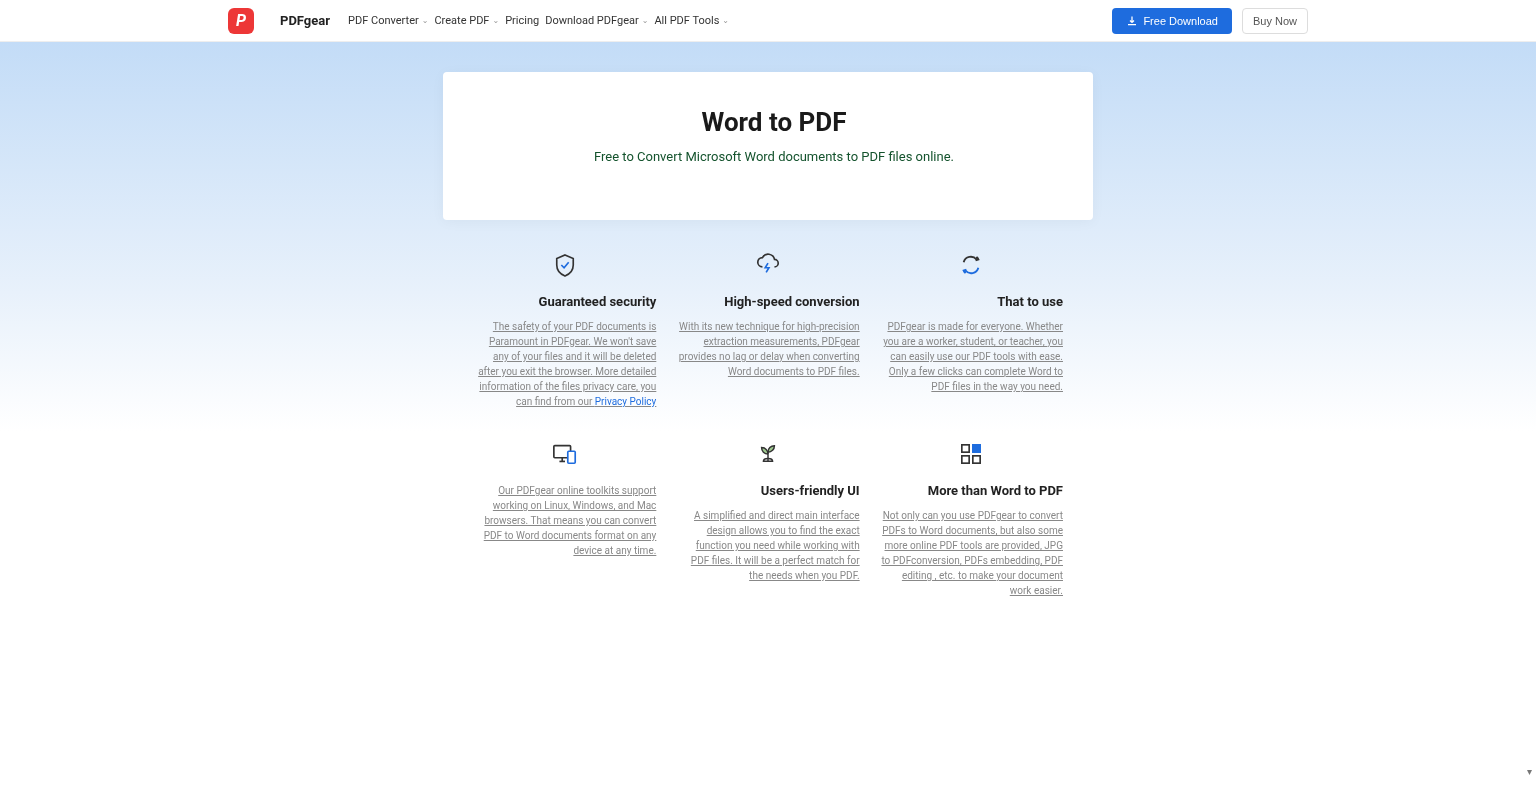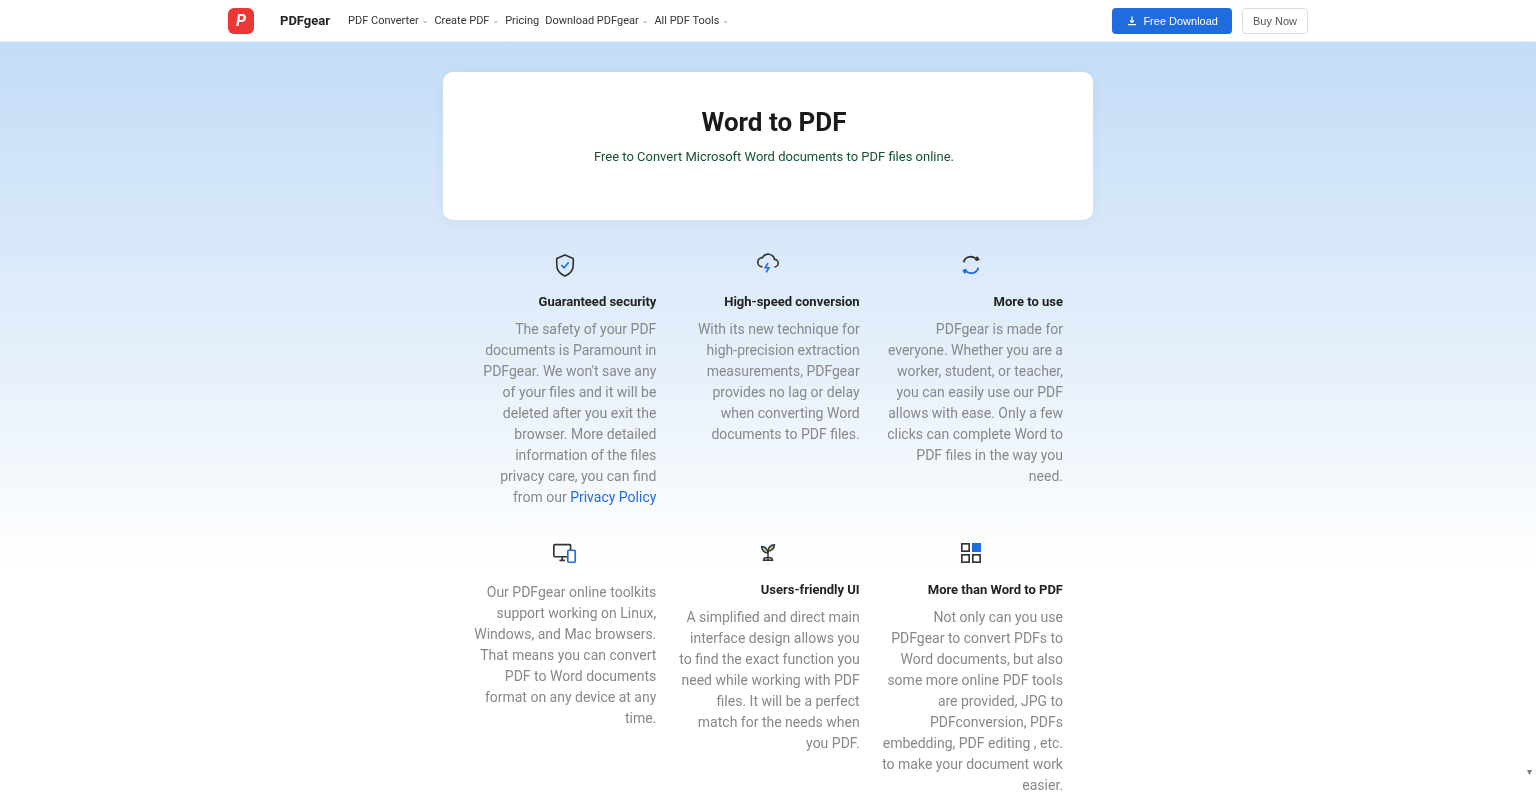--- a/index.html
+++ b/index.html
@@ -12,35 +12,35 @@
   .logo-box { width: 26px; height: 26px; background: #ed3737; border-radius: 6px; display: flex; align-items: center; justify-content: center; color: #fff; font-weight: 700; font-size: 16px; font-style: italic; }
   .logo-text { font-weight: 700; font-size: 13px; color: #222; padding-left: 20px; }
   .nav { display: flex; align-items: center; gap: 6px; }
   .nav-item { font-size: 11px; color: #333; cursor: pointer; display: flex; align-items: center; gap: 3px; }
   .chev { font-size: 8px; color: #999; }
   .header-right { display: flex; align-items: center; gap: 10px; }
   .btn-primary { background: #1e6cde; color: #fff; border: none; border-radius: 4px; padding: 7px 14px; font-size: 11px; cursor: pointer; display: flex; align-items: center; gap: 5px; }
   .btn-secondary { background: #fff; border: 1px solid #ddd; border-radius: 4px; padding: 6px 10px; font-size: 11px; color: #555; cursor: pointer; }
   
   .hero-bg { background: linear-gradient(180deg, #c3dcf7 0%, #e8f1fb 45%, #ffffff 70%); padding: 30px 0 0 0; min-height: 380px; }
-  .card { background: #fff; border-radius: 10px; max-width: 650px; margin: 0 auto; padding: 35px 30px 30px 42px; box-shadow: 0 2px 14px rgba(0,0,0,0.04); }
+  .card { background: #fff; border-radius: 4px; max-width: 650px; margin: 0 auto; padding: 35px 30px 30px 42px; box-shadow: 0 2px 14px rgba(0,0,0,0.04); }
   .page-title { text-align: center; font-size: 26px; font-weight: 700; color: #1a1a1a; margin-bottom: 12px; }
   .page-sub { text-align: center; font-size: 13px; color: #14532d; margin-bottom: 26px; }
   
   .dropzone-outer { border: 1px dashed #5a8dd8; border-radius: 4px; padding: 12px; }
   .dropzone-inner { background: #c8dbf2; border-radius: 2px; padding: 28px 20px 30px 20px; display: flex; flex-direction: column; align-items: center; }
   .upload-icon-wrap { margin-bottom: 18px; }
   .drop-text { font-size: 13px; color: #333; margin-bottom: 18px; }
   .choose-btn { background: #1e6cde; color: #fff; border: none; border-radius: 2px; padding: 12px 40px; font-size: 14px; font-weight: 600; cursor: pointer; }
   
   .features { max-width: 650px; margin: 30px auto 0 auto; display: grid; grid-template-columns: repeat(3, 1fr); gap: 30px 20px; padding: 0 30px; }
   .feature { text-align: right; }
   .feature-icon { height: 30px; display: flex; align-items: center; justify-content: center; margin-bottom: 14px; }
   .feature-title { font-size: 13px; font-weight: 700; color: #222; margin-bottom: 10px; }
-  .feature-desc { font-size: 14px; color: #888; line-height: 1.5; }
+  .feature-desc { font-size: 10px; color: #888; line-height: 1.5; text-decoration: underline; }
   .feature-desc a { color: #1e6cde; text-decoration: none; }
   
   .scroll-indicator { position: fixed; right: 4px; bottom: 20px; font-size: 10px; color: #777; }
 </style>
 </head>
 <body>
 
 <div class="header">
   <div class="header-inner">
     <div class="header-left">
@@ -116,22 +116,22 @@
 
     <div class="feature">
       <div class="feature-icon">
         <svg width="22" height="22" viewBox="0 0 24 24" fill="none" stroke-width="2">
             <path d="M4 9 a8 8 0 0 1 14-3 l2-2" stroke="#333"></path>
             <path d="M20 15 a8 8 0 0 1-14 3 l-2 2" stroke="#1e6cde"></path>
             <path d="M18 3 l2 3 l-3 1" stroke="#333" fill="none"></path>
             <path d="M6 21 l-2-3 l3-1" stroke="#1e6cde" fill="none"></path>
           </svg>
       </div>
-      <div class="feature-title">More to use</div>
-      <div class="feature-desc">PDFgear is made for everyone. Whether you are a worker, student, or teacher, you can easily use our PDF allows with ease. Only a few clicks can complete Word to PDF files in the way you need.</div>
+      <div class="feature-title">That to use</div>
+      <div class="feature-desc">PDFgear is made for everyone. Whether you are a worker, student, or teacher, you can easily use our PDF tools with ease. Only a few clicks can complete Word to PDF files in the way you need.</div>
     </div>
 
     <div class="feature">
       <div class="feature-icon">
         <svg width="26" height="22" viewBox="0 0 28 22" fill="none" stroke-width="1.8">
             <rect x="2" y="2" width="18" height="13" rx="1" stroke="#333"></rect>
             <path d="M8 19 h6" stroke="#333"></path>
             <path d="M11 15 v4" stroke="#333"></path>
             <rect x="17" y="8" width="8" height="13" rx="1" stroke="#1e6cde" fill="#fff"></rect>
           </svg>

